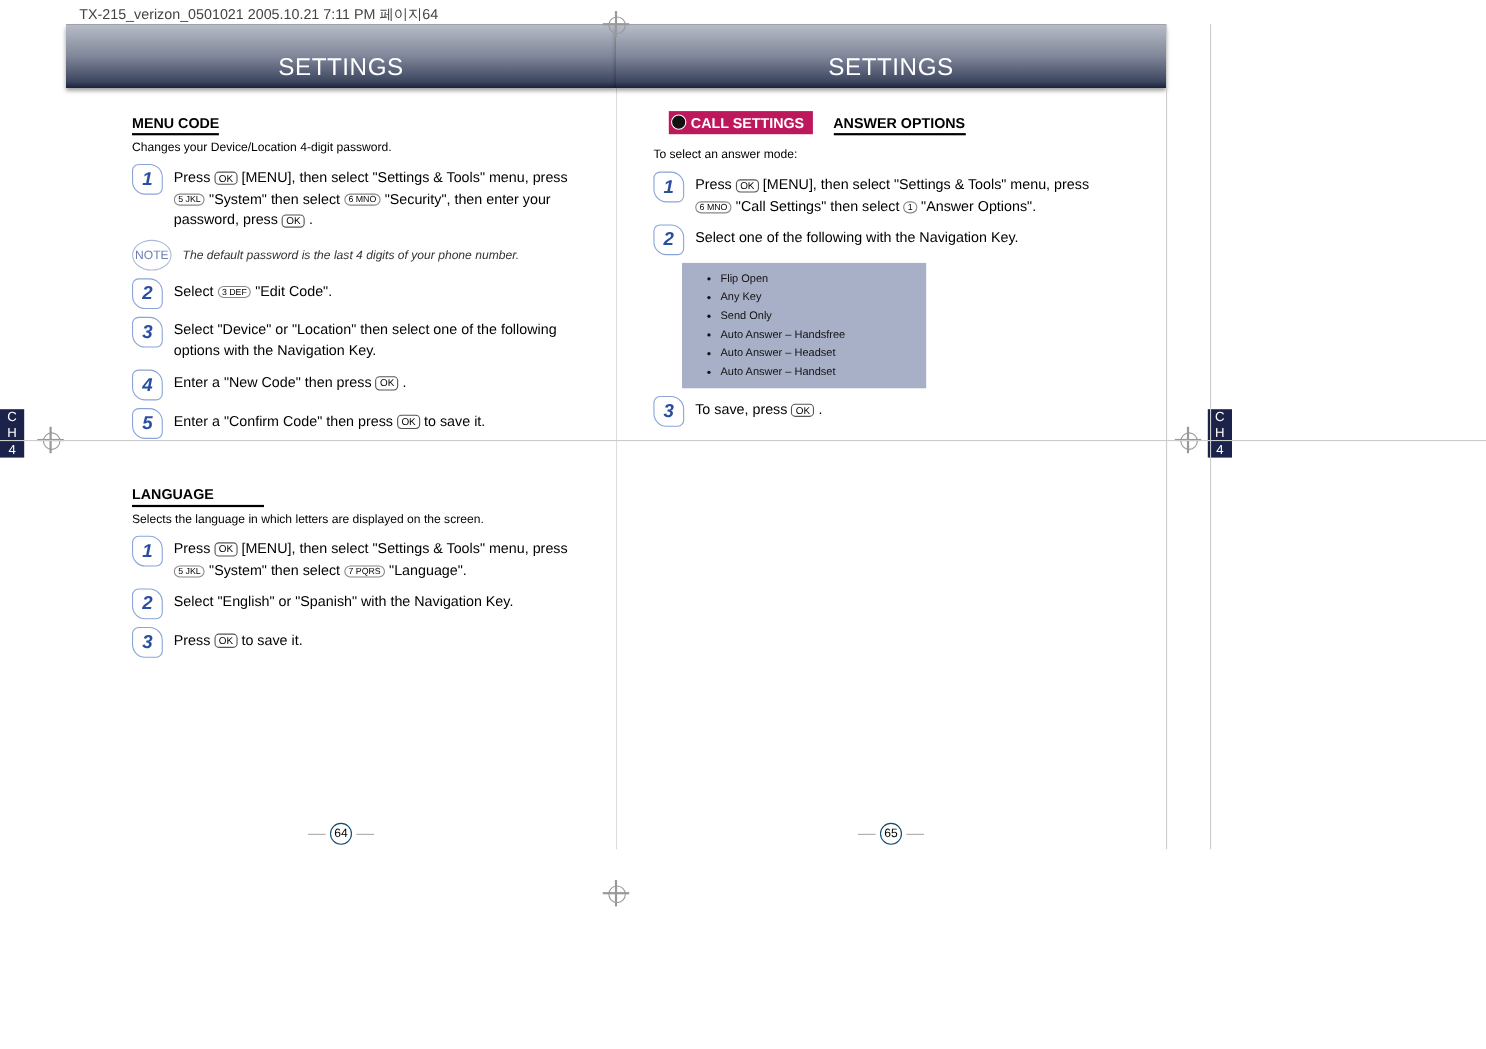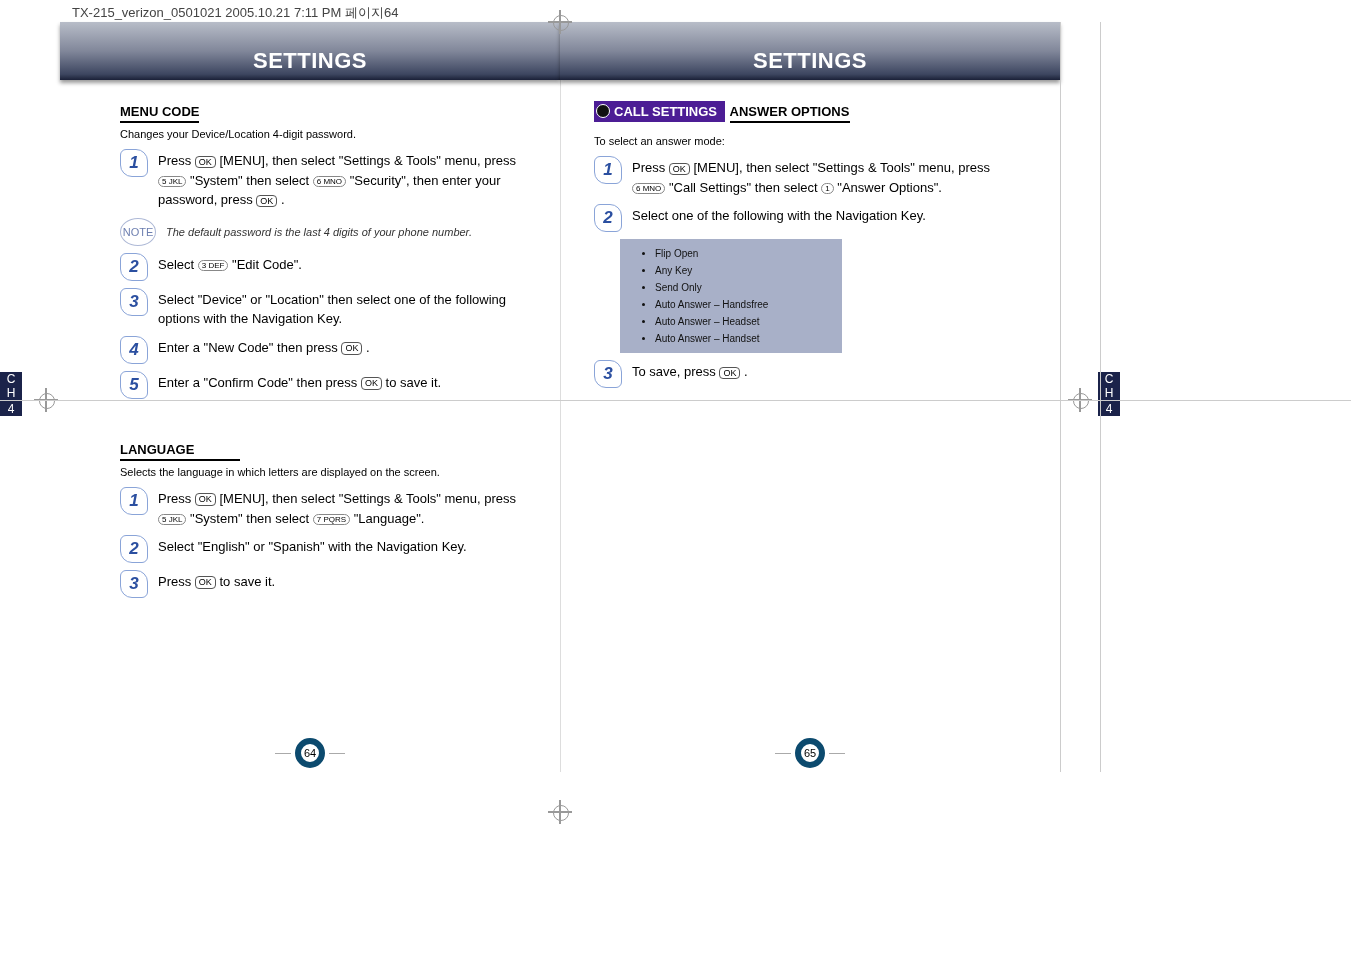--- a/index.html
+++ b/index.html
@@ -7,49 +7,49 @@
   .header-strip{position:absolute;left:72px;top:4px;font-size:13px;color:#444;font-weight:500}
   .top-divider{position:absolute;left:60px;top:22px;width:1000px;height:1px;background:#000}
   .spread{position:absolute;left:60px;top:22px;width:1000px;height:750px;display:flex}
   .page{flex:1;position:relative;padding:22px 34px 8px 60px;box-sizing:border-box}
   .page-r{padding:22px 60px 8px 34px}
   
   .banner{position:relative;height:58px;margin:-22px -34px 12px -60px;display:flex;align-items:flex-end;justify-content:center;
           background:linear-gradient(to bottom,#b8bdc8 0%,#81879a 50%,#3d4660 90%,#1b2138 100%);
           box-shadow:0 3px 4px rgba(0,0,0,0.4)}
   .page-r .banner{margin:-22px -60px 12px -34px}
-  .banner-title{color:#fff;font-size:22px;font-weight:bold;letter-spacing:0.5px;padding-bottom:6px}
+  .banner-title{color:#fff;font-size:22px;font-weight:normal;letter-spacing:0.5px;padding-bottom:6px}
   .section-title{font-weight:bold;font-size:13px;border-bottom:2px solid #000;display:inline-block;margin:12px 0 2px;padding-bottom:2px}
   .section-title.wider{min-width:120px}
   .section-sub{font-size:11px;margin:2px 0 6px;line-height:1.4}
   .step{display:flex;margin:7px 0;align-items:flex-start;gap:10px}
   .step-num{flex:none;width:26px;height:26px;border:1px solid #8aa4d8;border-radius:6px 12px 6px 12px;position:relative;
             display:flex;align-items:center;justify-content:center}
   .step-num span{color:#2b4fa0;font-size:17px;font-weight:bold;font-style:italic}
   .step-body{font-size:13px;line-height:1.5;padding-top:2px}
   .note-row{display:flex;align-items:center;gap:10px;margin:8px 0 6px}
   .note-icon{width:34px;height:26px;border:1px solid #aeb9d6;border-radius:50%/50%;display:flex;align-items:center;justify-content:center;font-size:11px;color:#6d7fb0;font-weight:normal}
   .note-text{font-size:11px;font-style:italic;color:#333}
   .key-ok{display:inline-block;border:1px solid #555;border-radius:4px;padding:0 3px;font-size:9px;vertical-align:middle;line-height:1.2}
   .key-pill{display:inline-block;border:1px solid #888;border-radius:8px;padding:0 3px;font-size:8px;vertical-align:middle;line-height:1.2}
-  .tab{display:inline-block;background:#4c1d95;color:#fff;font-weight:bold;font-size:13px;padding:3px 8px 3px 20px;position:relative;margin:6px 0 10px}
+  .tab{display:inline-block;background:#be185d;color:#fff;font-weight:bold;font-size:13px;padding:3px 8px 3px 20px;position:relative;margin:6px 14px 10px}
   .tab::before{content:"";position:absolute;left:2px;top:3px;width:12px;height:12px;border-radius:50%;background:#111;border:1px solid #fff}
   .opt-box{background:#a8b0c8;padding:6px 21px;font-size:10px;width:180px;margin:6px 0 6px 26px}
   .opt-box li{list-style:disc;margin-left:14px;line-height:1.7;color:#111}
   .ch-badge{position:absolute;width:22px;height:44px;background:#1b234a;color:#fff;font-size:12px;display:flex;flex-direction:column;align-items:center;justify-content:center;gap:2px}
   .ch-badge.left{left:-60px;top:350px}
   .ch-badge.right{right:-60px;top:350px}
   .cross{position:absolute;width:24px;height:24px}
   .cross::before,.cross::after{content:"";position:absolute;background:#999}
   .cross::before{left:11px;top:0;width:2px;height:24px}
   .cross::after{left:0;top:11px;width:24px;height:2px}
   .cross .ring{position:absolute;left:5px;top:5px;width:14px;height:14px;border:1px solid #999;border-radius:50%}
   .divider-vert{position:absolute;left:50%;top:0;width:1px;height:100%;background:#ddd}
   .pagenum{position:absolute;bottom:4px;left:50%;transform:translateX(-50%);display:flex;align-items:center;gap:4px;font-size:11px}
-  .pagenum .o{width:18px;height:18px;border:6px solid #0c4a6e;border-radius:50%;display:flex;align-items:center;justify-content:center}
+  .pagenum .o{width:18px;height:18px;border:1px solid #0c4a6e;border-radius:50%;display:flex;align-items:center;justify-content:center}
   .gridline-h{position:absolute;left:0;width:100%;height:1px;background:#ccc}
 </style>
 </head>
 <body>
 
 <div class="header-strip">TX-215_verizon_0501021  2005.10.21  7:11 PM  페이지64</div>
 <div class="top-divider"></div>
 
 <div class="spread">
   <div class="divider-vert"></div>

